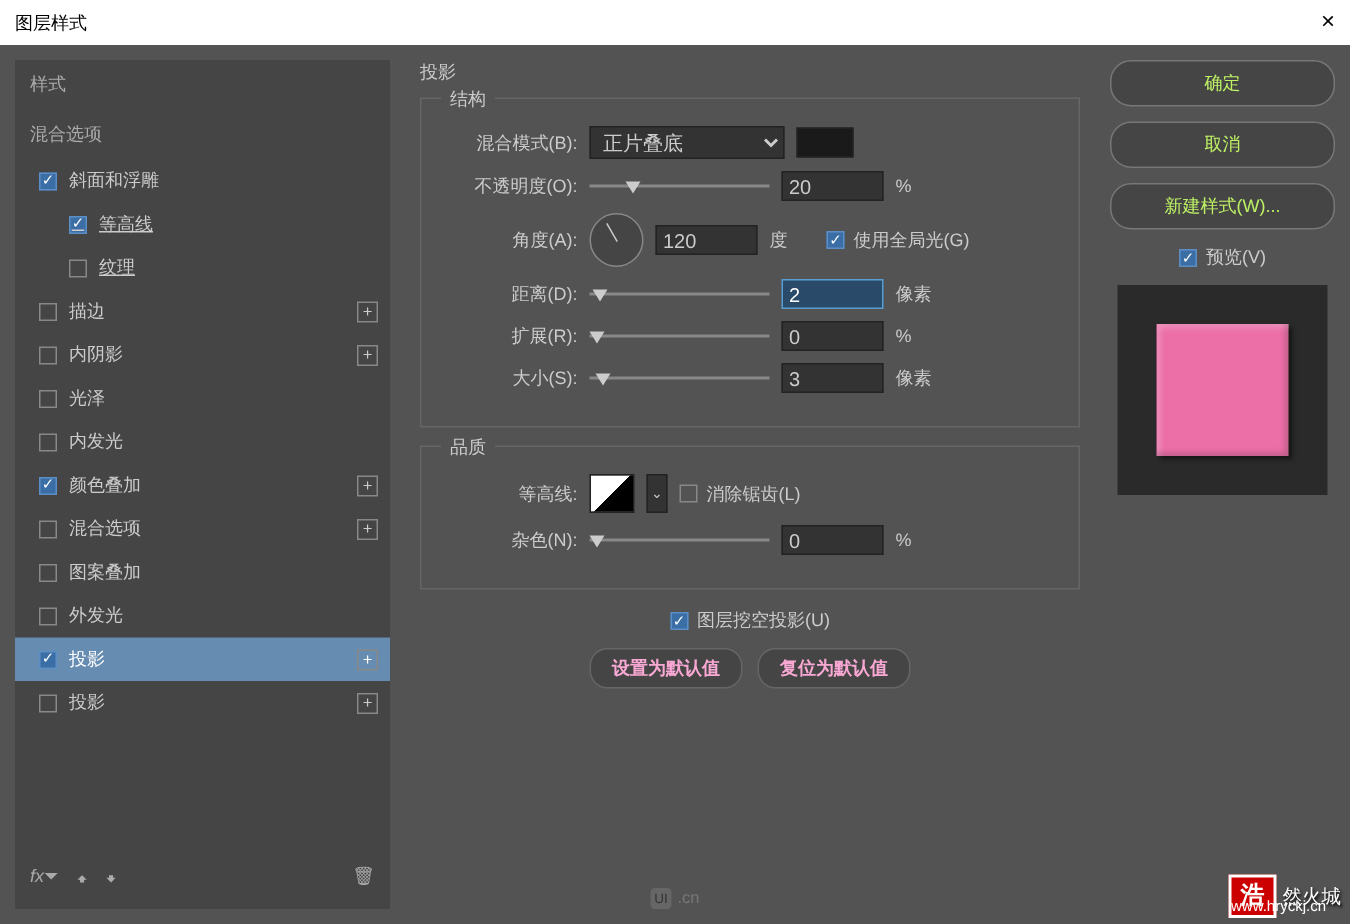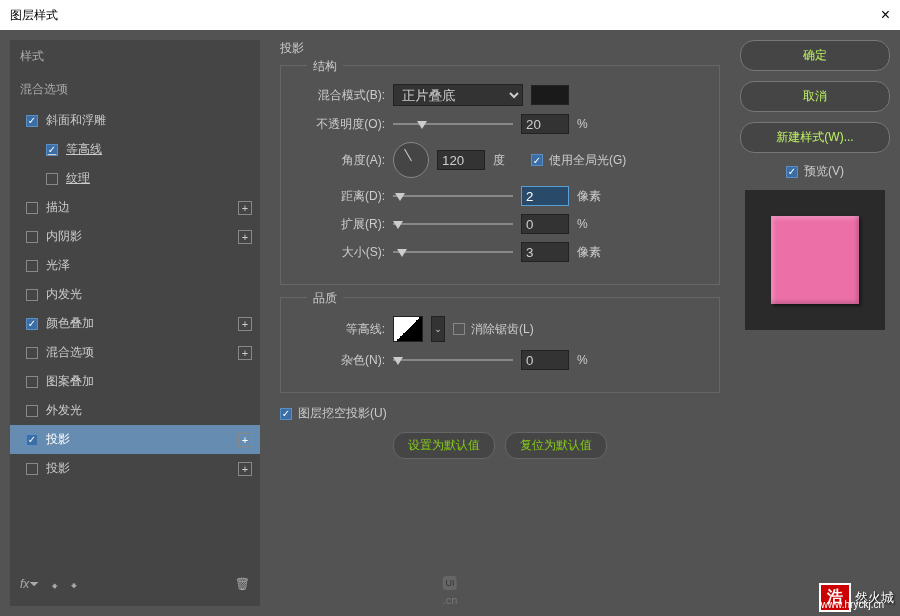--- a/index.html
+++ b/index.html
@@ -20,53 +20,53 @@
 .sidebar-item .cb { width: 12px; height: 12px; border: 1px solid #888; margin-right: 8px; display: flex; align-items: center; justify-content: center; }
 .sidebar-item .cb.checked { background: #3a6ea5; border-color: #5a8ec5; }
 .sidebar-item .cb.checked::after { content: "✓"; color: #fff; font-size: 10px; line-height: 1; }
 .sidebar-item .plus { position: absolute; right: 8px; width: 14px; height: 14px; border: 1px solid #888; display: flex; align-items: center; justify-content: center; font-size: 11px; }
 .sidebar-footer { margin-top: auto; padding: 8px 10px; display: flex; gap: 12px; color: #aaa; }
 .sidebar-footer .trash { margin-left: auto; }
 
 .center { flex: 1; padding: 0 10px; }
 .section-title { color: #ccc; margin-bottom: 8px; }
 .group { border: 1px solid #666; padding: 10px 14px 14px; margin-bottom: 12px; position: relative; }
-.group-title { position: absolute; top: -8px; left: 26px; background: #535353; padding: 0 6px; color: #ccc; }
+.group-title { position: absolute; top: -8px; left: 13px; background: #535353; padding: 0 6px; color: #ccc; }
 .row { display: flex; align-items: center; margin: 8px 0; gap: 8px; }
 .row label { width: 90px; text-align: right; color: #ccc; }
 select { background: #333; color: #ccc; border: 1px solid #222; padding: 2px 4px; width: 130px; height: 22px; }
 .color-swatch { width: 38px; height: 20px; background: #1a1a1a; border: 1px solid #222; }
 .slider { flex: 1; height: 14px; position: relative; display: flex; align-items: center; max-width: 120px; }
 .slider .track { height: 2px; background: #888; width: 100%; }
 .slider .thumb { position: absolute; width: 0; height: 0; border-left: 5px solid transparent; border-right: 5px solid transparent; border-top: 8px solid #ccc; top: 4px; }
-input.num { width: 48px; background: #333; color: #ccc; border: 1px solid #222; padding: 2px 4px; text-align: left; height: 20px; }
+input.num { width: 68px; background: #333; color: #ccc; border: 1px solid #222; padding: 2px 4px; text-align: left; height: 20px; }
 input.num.active { border: 1px solid #5a9fd4; background: #2a4a6a; color: #fff; }
 .unit { width: 30px; color: #ccc; }
 .angle-dial { width: 36px; height: 36px; border: 1px solid #888; border-radius: 50%; position: relative; background: #454545; }
 .angle-dial .hand { position: absolute; width: 1px; height: 14px; background: #ccc; left: 50%; top: 4px; transform-origin: bottom center; transform: rotate(-30deg); }
 .inline-cb { display: flex; align-items: center; gap: 6px; }
 .inline-cb .cb { width: 12px; height: 12px; border: 1px solid #888; display: flex; align-items: center; justify-content: center; }
 .inline-cb .cb.checked { background: #3a6ea5; border-color: #5a8ec5; }
 .inline-cb .cb.checked::after { content: "✓"; color: #fff; font-size: 10px; }
 .contour-swatch { width: 30px; height: 26px; background: linear-gradient(135deg, #fff 50%, #000 50%); border: 1px solid #222; }
 .dd-arrow { width: 14px; height: 26px; background: #333; border: 1px solid #222; display: flex; align-items: center; justify-content: center; font-size: 9px; }
 .btn-row { display: flex; gap: 10px; justify-content: center; margin-top: 10px; }
-.btn-small { background: #454545; border: 1px solid #666; border-radius: 12px; padding: 4px 14px; color: #84cc16; cursor: pointer; }
+.btn-small { background: #454545; border: 1px solid #666; border-radius: 12px; padding: 4px 14px; color: #f9a8d4; cursor: pointer; font-weight: bold; }
 
 .rightcol { width: 150px; display: flex; flex-direction: column; gap: 10px; align-items: stretch; }
 .btn-pill { background: #454545; border: 1px solid #777; border-radius: 14px; padding: 6px 0; text-align: center; color: #bef264; cursor: pointer; }
 .preview-box { background: #2a2a2a; width: 140px; height: 140px; margin: 0 auto; display: flex; align-items: center; justify-content: center; }
 .preview-square { width: 88px; height: 88px; background: #ec6fa8; box-shadow: 2px 2px 3px rgba(0,0,0,.5), inset -2px -2px 4px rgba(0,0,0,.2), inset 2px 2px 4px rgba(255,255,255,.3); }
 
 .watermark { position: absolute; bottom: 4px; right: 6px; display: flex; align-items: center; gap: 4px; }
 .wm-badge { background: #c00; color: #fff; font-weight: bold; font-size: 16px; padding: 2px 6px; border: 2px solid #fff; }
 .wm-text { color: #fff; font-size: 13px; text-shadow: 1px 1px 2px #000; }
 .wm-url { position: absolute; bottom: 2px; right: 10px; color: #fff; font-size: 10px; }
 
-.ui-logo { position: absolute; bottom: 10px; left: 50%; transform: translateX(-50%); color: #777; font-size: 11px; display: flex; align-items: center; gap: 4px; flex-direction: column; }
+.ui-logo { position: absolute; bottom: 10px; left: 50%; transform: translateX(-50%); color: #777; font-size: 11px; display: flex; align-items: center; gap: 4px; }
 .ui-logo .sq { width: 14px; height: 14px; background: #666; border-radius: 3px; display: flex; align-items: center; justify-content: center; font-size: 9px; color: #333; }
 </style>
 </head>
 <body>
 
 <div class="titlebar">
   <span class="title">图层样式</span>
   <span class="close-x">×</span>
 </div>
 
@@ -226,21 +226,21 @@
         <label>杂色(N):</label>
         <div class="slider">
             <div class="track"></div>
             <div class="thumb" style="left:0%"></div>
           </div>
         <input class="num" value="0" style="">
         <span class="unit">%</span>
       </div>
     </div>
 
-    <div class="row" style="">
+    <div class="row" style="justify-content:center">
       <div class="inline-cb">
         <div class="cb checked"></div>
           <span>图层挖空投影(U)</span>
       </div>
     </div>
 
     <div class="btn-row">
       <div class="btn-small">设置为默认值</div>
       <div class="btn-small">复位为默认值</div>
     </div>

